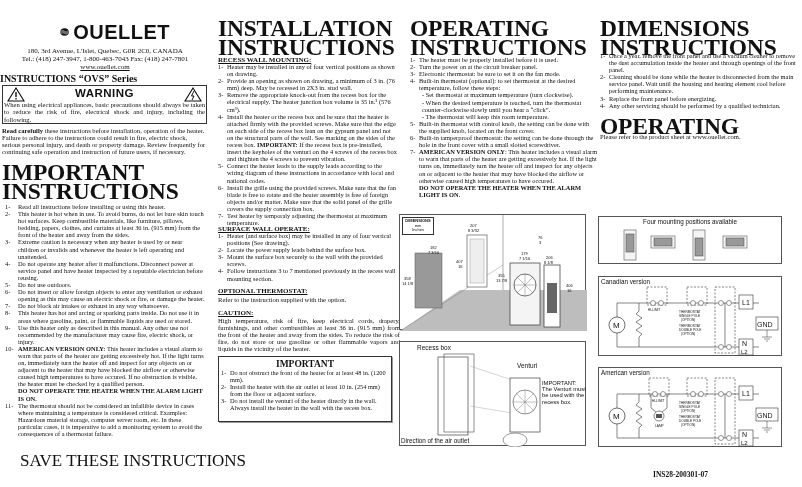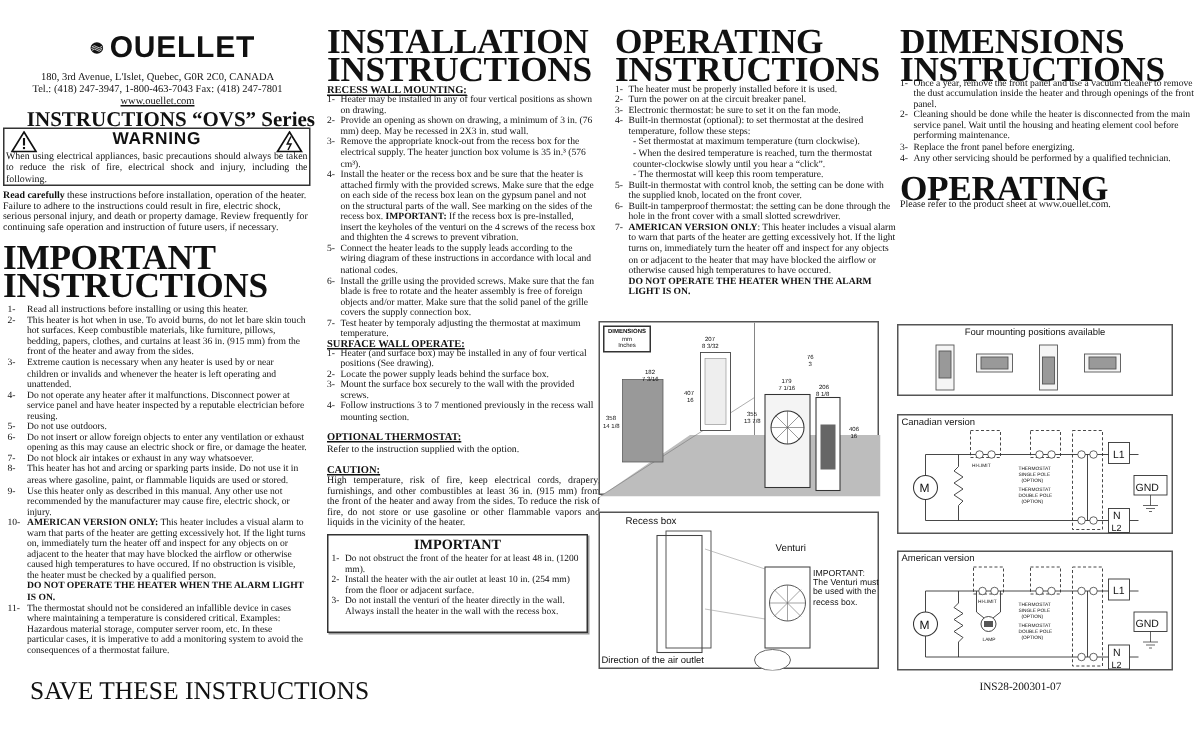--- a/index.html
+++ b/index.html
@@ -4,38 +4,38 @@
 <style>
   * { box-sizing: border-box; margin: 0; padding: 0; }
   html, body { width: 802px; height: 487px; background: #ffffff; overflow: hidden; }
   body { position: relative; font-family: "Liberation Serif", serif; color: #111; }
   .abs { position: absolute; }
 
   
   #logo { left: 60px; top: 20px; width: 110px; height: 24px; display: flex; align-items: center; gap: 4px; }
   #logo .wordmark { font-family: Liberation Sans, sans-serif; font-weight: bold; font-size: 20px; letter-spacing: 0.5px; }
   .addr { left: 0; width: 210px; text-align: center; font-size: 7px; line-height: 8.3px; }
-  #series-title { left: 0; top: 73px; width: 210px; text-align: right; font-weight: bold; font-size: 14px; }
+  #series-title { left: 0; top: 73px; width: 210px; text-align: left; font-weight: bold; font-size: 10px; }
   #warning-box { left: 2px; top: 85px; width: 205px; height: 39px; border: 1px solid #333; }
   #warning-box .wtitle { position: absolute; left: 0; right: 0; top: 1px; text-align: center; font-family: "Liberation Sans", sans-serif; font-weight: bold; font-size: 11.5px; letter-spacing: 0.5px; }
   #warning-box .wbody { position: absolute; left: 1px; right: 1px; top: 15px; font-size: 6.6px; line-height: 7.3px; text-align: justify; }
   .para { font-size: 6.6px; line-height: 7.1px; }
   .bighead { font-size: 23.5px; line-height: 19px; letter-spacing: -0.2px; font-weight: bold; }
   .ol { font-size: 6.4px; line-height: 7.1px; }
   .ol li { list-style: none; display: flex; }
   .ol li .n { width: 13px; flex: none; }
   .ol li .t { flex: 1; }
   .b { font-weight: bold; }
   .subhead { font-weight: bold; text-decoration: underline; font-size: 7px; line-height: 8px; }
 
   #important-box { left: 218px; top: 356px; width: 174px; height: 66px; border: 1px solid #333; box-shadow: 1px 1px 0 #999; }
   #important-box .ih { text-align: center; font-weight: bold; font-size: 9.5px; margin-top: 2px; }
 
   #save-heading { left: 20px; top: 451px; font-size: 17px; }
-  #doc-code { left: 653px; top: 453px; font-size: 7.5px; font-weight: normal; }
+  #doc-code { left: 653px; top: 470px; font-size: 7.5px; font-weight: bold; }
 
   .fig { border: 1px solid #555; background: #fff; }
   .fig-label { font-family: "Liberation Sans", sans-serif; font-size: 6px; }
   .dim-box { border: 1px solid #333; font-family: "Liberation Sans", sans-serif; font-size: 4px; text-align: center; line-height: 4.5px; padding: 1px; }
 </style>
 </head>
 <body>
 
 <div id="logo" class="abs">
   <svg width="24" height="22" viewBox="0 0 24 22">

